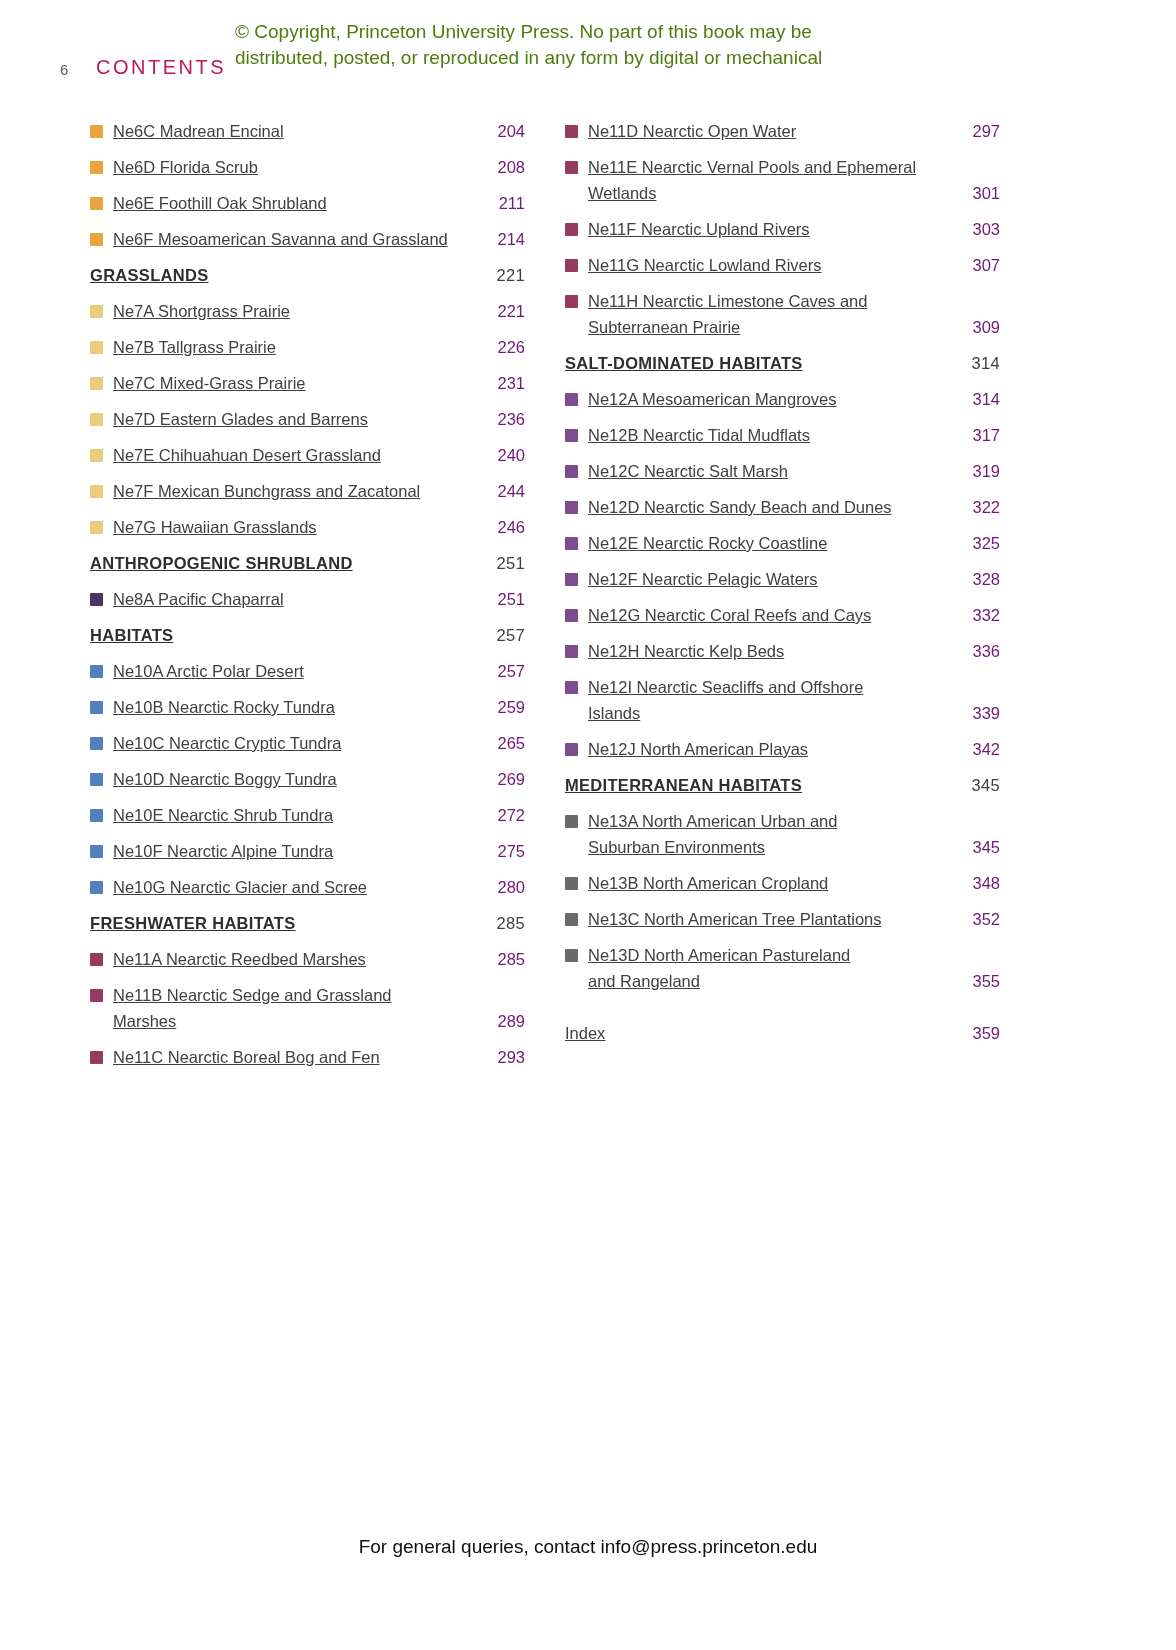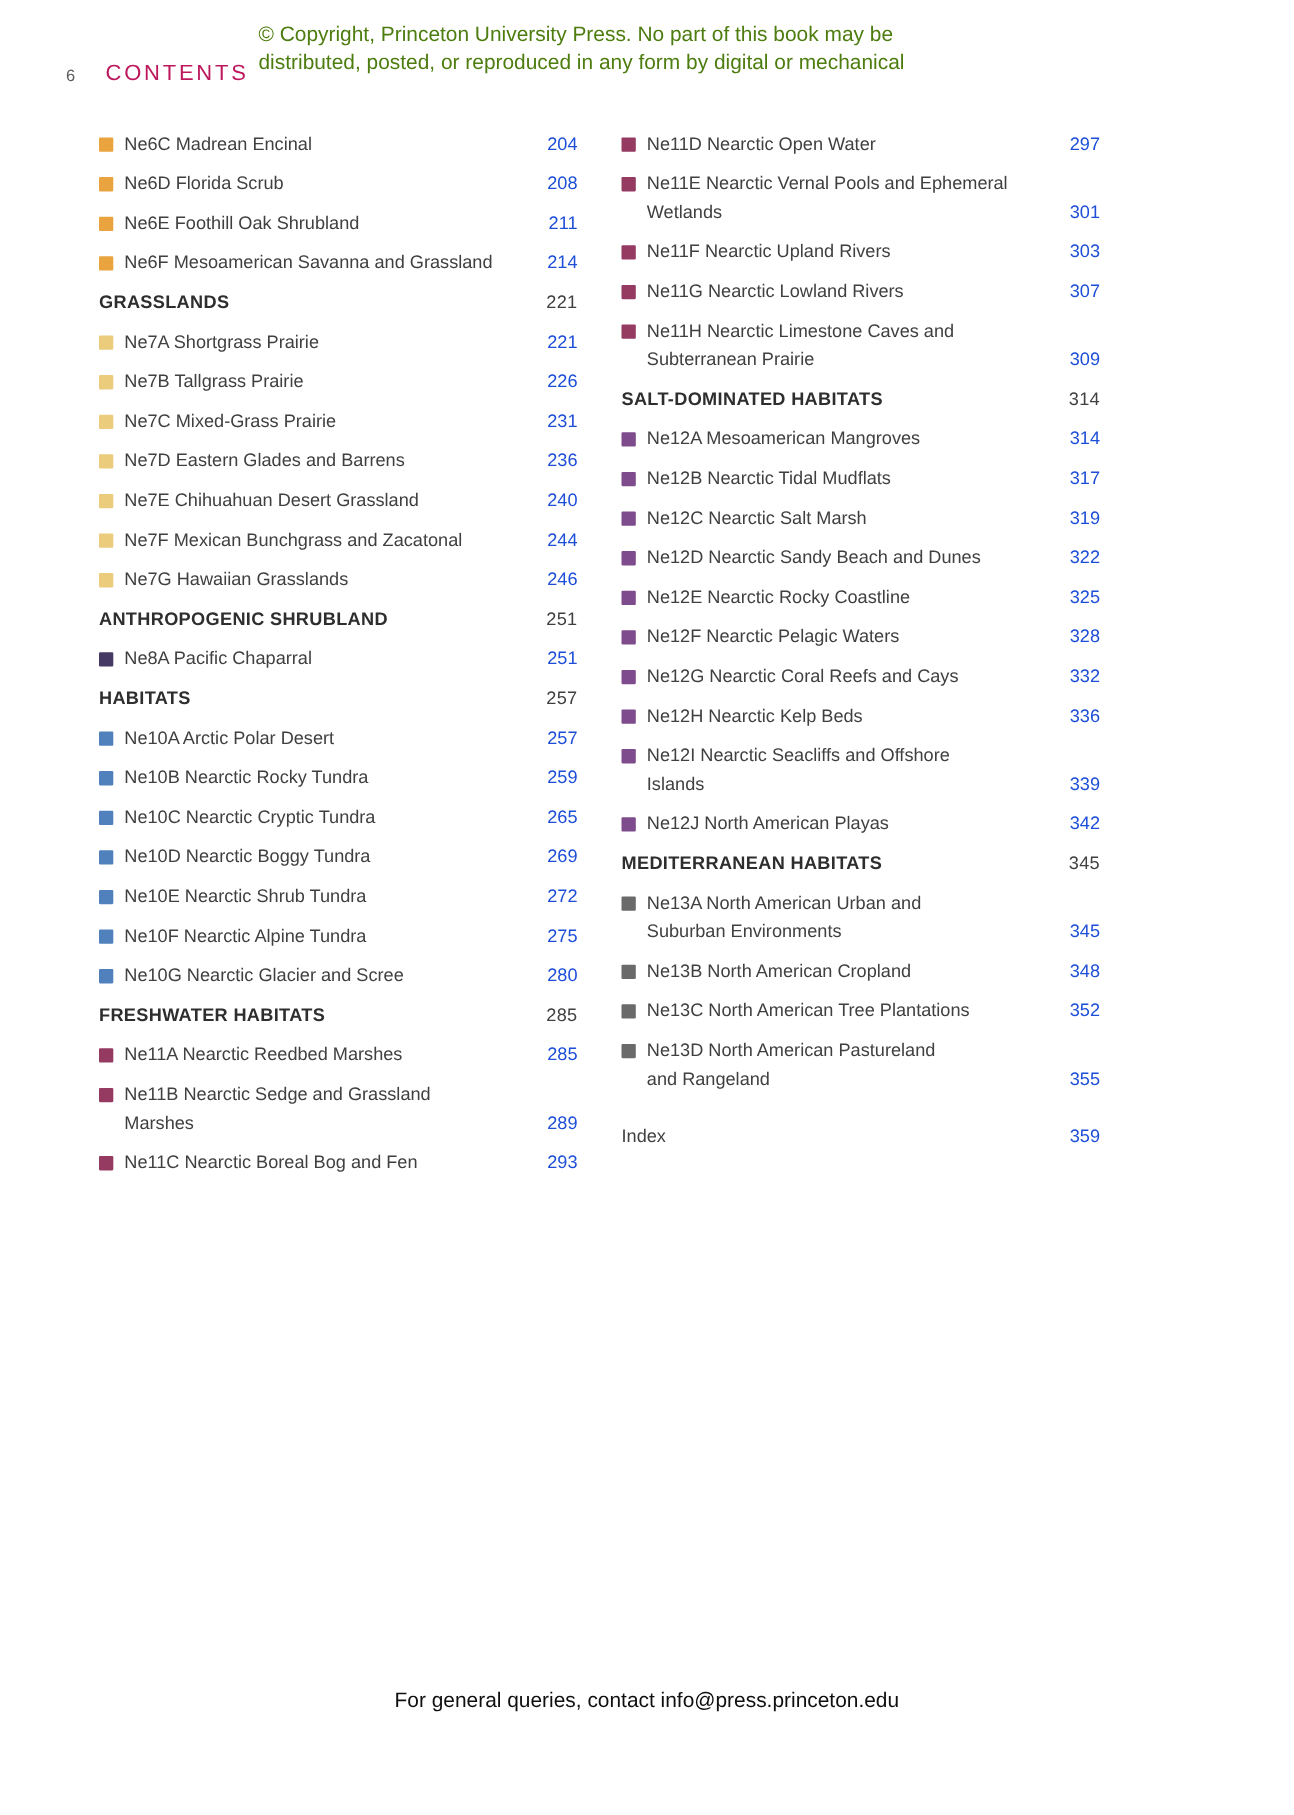--- a/index.html
+++ b/index.html
@@ -62,25 +62,26 @@
   .bullet {
     flex: 0 0 13px;
     width: 13px;
     height: 13px;
     margin: 7px 10px 0 0;
     border-radius: 1px;
   }
   .text {
     flex: 1;
     padding-right: 10px;
+    text-decoration: underline;
   }
   .pageno {
     align-self: flex-end;
     white-space: nowrap;
-    color: #1d4ed8;
+    color: #701a75;
   }
   .footer {
     position: absolute;
     left: 0;
     right: 0;
     bottom: 92px;
     text-align: center;
     font-size: 19px;
     color: #0f0f0f;
   }

